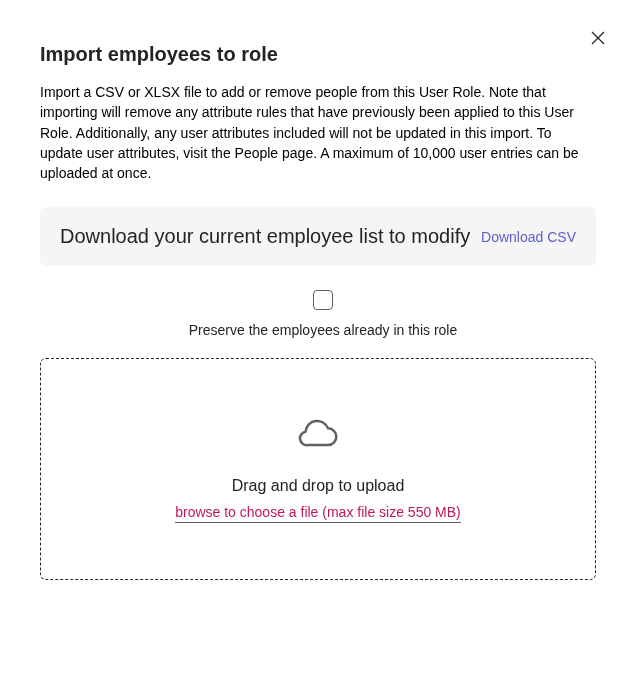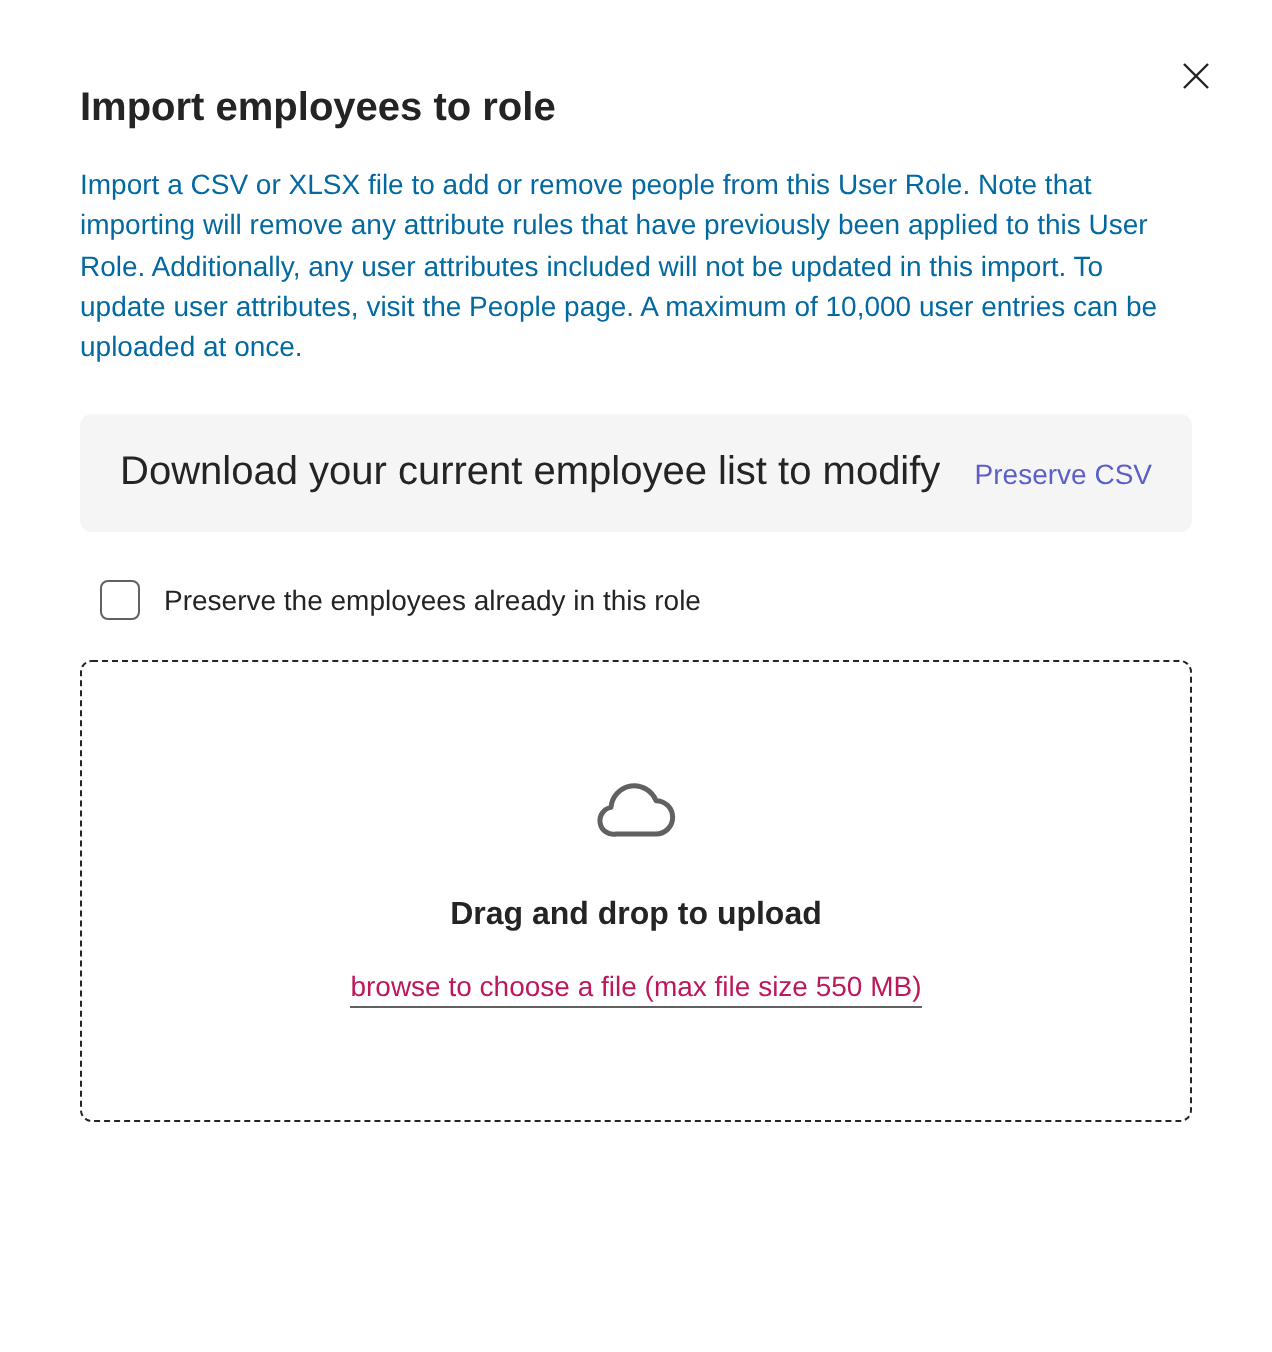--- a/index.html
+++ b/index.html
@@ -36,21 +36,21 @@
     }
     .title {
       font-size: 20px;
       font-weight: 600;
       color: #242424;
       margin-bottom: 16px;
       margin-top: 24px;
     }
     .description {
       font-size: 14px;
-      color: #0369a1;
+      color: #000000;
       line-height: 1.45;
       margin-bottom: 24px;
     }
     .download-bar {
       background: #f5f5f5;
       border-radius: 6px;
       padding: 18px 20px;
       display: flex;
       justify-content: space-between;
       align-items: center;
@@ -65,20 +65,21 @@
       font-size: 14px;
       cursor: pointer;
       text-decoration: none;
     }
     .checkbox-row {
       display: flex;
       align-items: center;
       gap: 12px;
       margin-bottom: 20px;
       margin-left: 10px;
+      flex-direction: column;
     }
     .checkbox {
       width: 20px;
       height: 20px;
       border: 1.5px solid #616161;
       border-radius: 4px;
       cursor: pointer;
       background: #fff;
     }
     .checkbox-label {
@@ -93,23 +94,23 @@
       margin-bottom: 40px;
     }
     .cloud-icon {
       width: 40px;
       height: 40px;
       margin: 0 auto 22px auto;
       color: #616161;
     }
     .dropzone-title {
       font-size: 16px;
-      font-weight: 700;
+      font-weight: 400;
       color: #242424;
-      margin-bottom: 18px;
+      margin-bottom: 8px;
     }
     .browse-row {
       display: inline-block;
       font-size: 14px;
       color: #be185d;
       border-bottom: 1px solid #616161;
       padding-bottom: 2px;
       text-align: right;
     }
     .footer {
@@ -147,21 +148,21 @@
       <line x1="14" y1="2" x2="2" y2="14"></line>
     </svg>
   </div>
 
   <h1 class="title">Import employees to role</h1>
 
   <p class="description">Import a CSV or XLSX file to add or remove people from this User Role. Note that importing will remove any attribute rules that have previously been applied to this User Role. Additionally, any user attributes included will not be updated in this import. To update user attributes, visit the People page. A maximum of 10,000 user entries can be uploaded at once.</p>
 
   <div class="download-bar">
     <span class="download-text">Download your current employee list to modify</span>
-    <a class="download-link">Preserve CSV</a>
+    <a class="download-link">Download CSV</a>
   </div>
 
   <div class="checkbox-row">
     <div class="checkbox"></div>
     <span class="checkbox-label">Preserve the employees already in this role</span>
   </div>
 
   <div class="dropzone">
     <div class="cloud-icon">
       <svg viewBox="0 0 48 48" fill="none" stroke="currentColor" stroke-width="3" stroke-linecap="round" stroke-linejoin="round">

